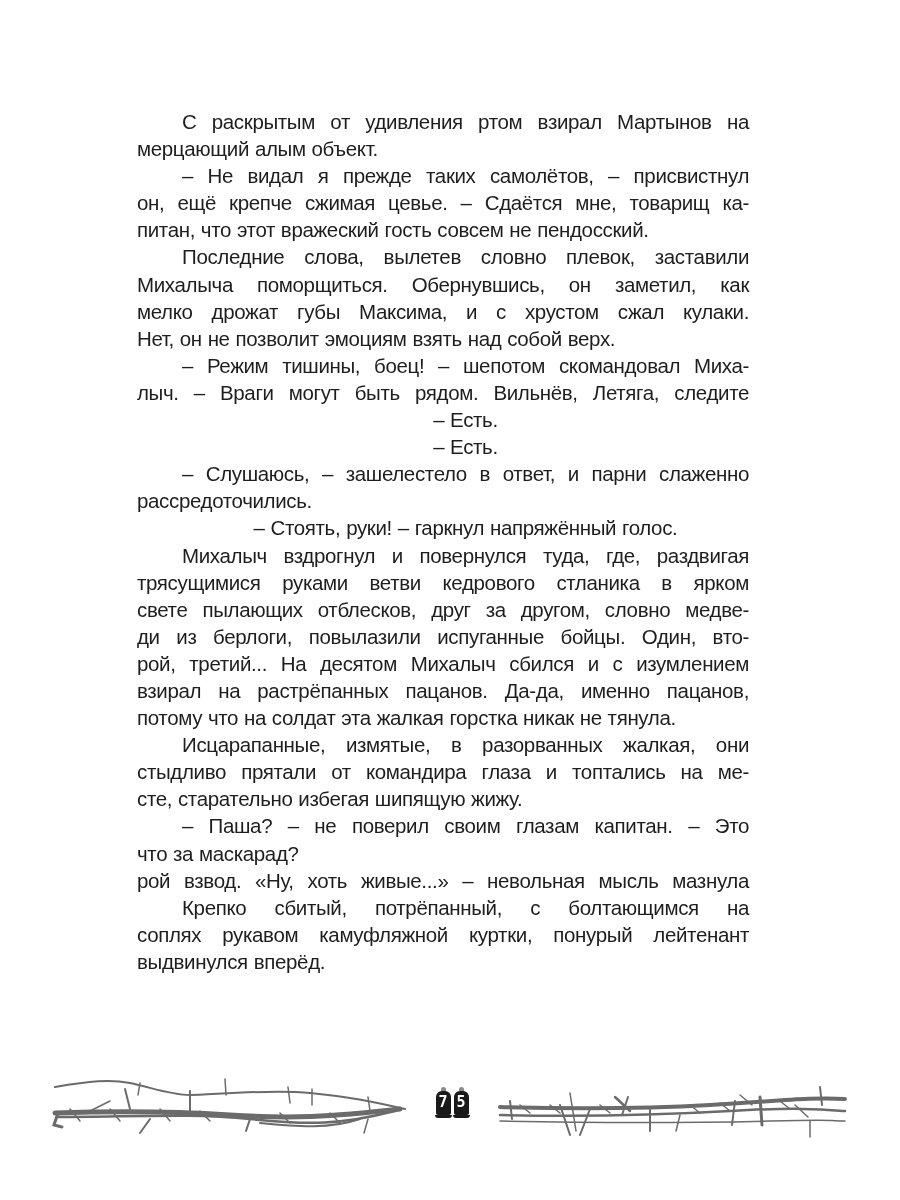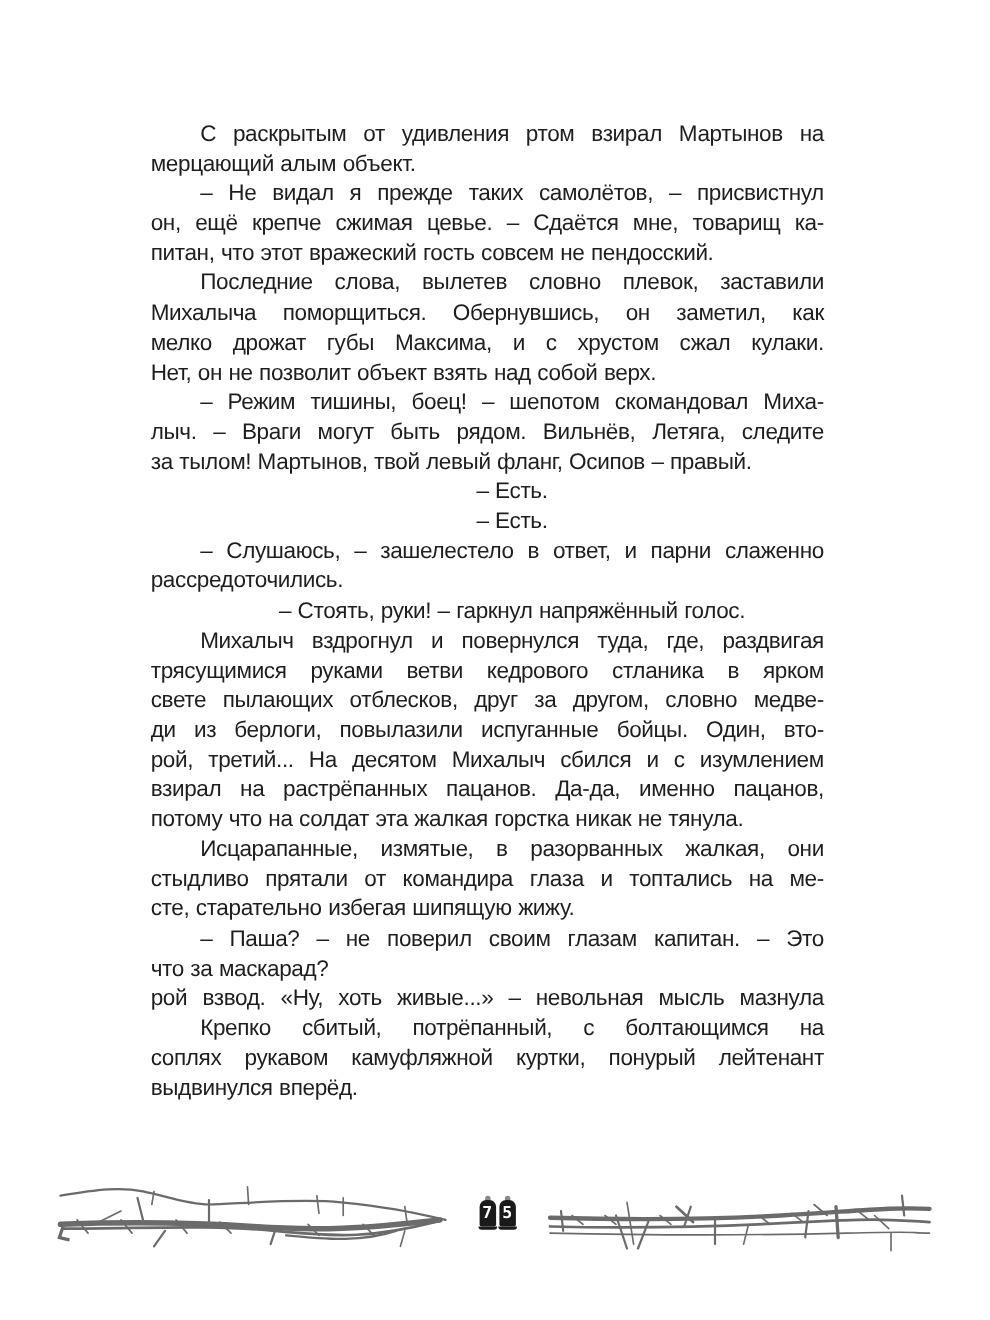--- a/index.html
+++ b/index.html
@@ -106,24 +106,23 @@
   <div class="text-block" id="text-block">
 
   <div class="line indent justify">С раскрытым от удивления ртом взирал Мартынов на</div>
       <div class="line">мерцающий алым объект.</div>
       <div class="line indent justify">– Не видал я прежде таких самолётов, – присвистнул</div>
       <div class="line justify">он, ещё крепче сжимая цевье. – Сдаётся мне, товарищ ка-</div>
       <div class="line">питан, что этот вражеский гость совсем не пендосский.</div>
       <div class="line indent justify">Последние слова, вылетев словно плевок, заставили</div>
       <div class="line justify">Михалыча поморщиться. Обернувшись, он заметил, как</div>
       <div class="line justify">мелко дрожат губы Максима, и с хрустом сжал кулаки.</div>
-      <div class="line">Нет, он не позволит объект взять над собой верх.</div>
+      <div class="line">Нет, он не позволит эмоциям взять над собой верх.</div>
       <div class="line indent justify">– Режим тишины, боец! – шепотом скомандовал Миха-</div>
       <div class="line justify">лыч. – Враги могут быть рядом. Вильнёв, Летяга, следите</div>
-      <div class="line">за тылом! Мартынов, твой левый фланг, Осипов – правый.</div>
       <div class="line indent">– Есть.</div>
       <div class="line indent">– Есть.</div>
       <div class="line indent justify">– Слушаюсь, – зашелестело в ответ, и парни слаженно</div>
       <div class="line">рассредоточились.</div>
       <div class="line indent">– Стоять, руки! – гаркнул напряжённый голос.</div>
       <div class="line indent justify">Михалыч вздрогнул и повернулся туда, где, раздвигая</div>
       <div class="line justify">трясущимися руками ветви кедрового стланика в ярком</div>
       <div class="line justify">свете пылающих отблесков, друг за другом, словно медве-</div>
       <div class="line justify">ди из берлоги, повылазили испуганные бойцы. Один, вто-</div>
       <div class="line justify">рой, третий... На десятом Михалыч сбился и с изумлением</div>

